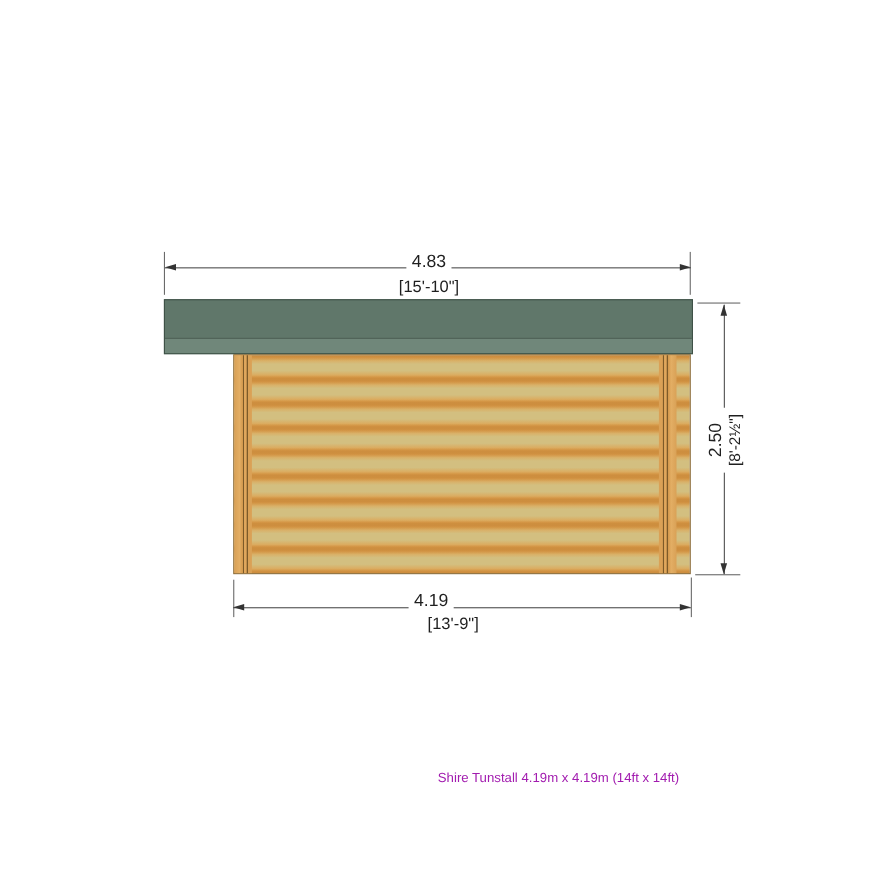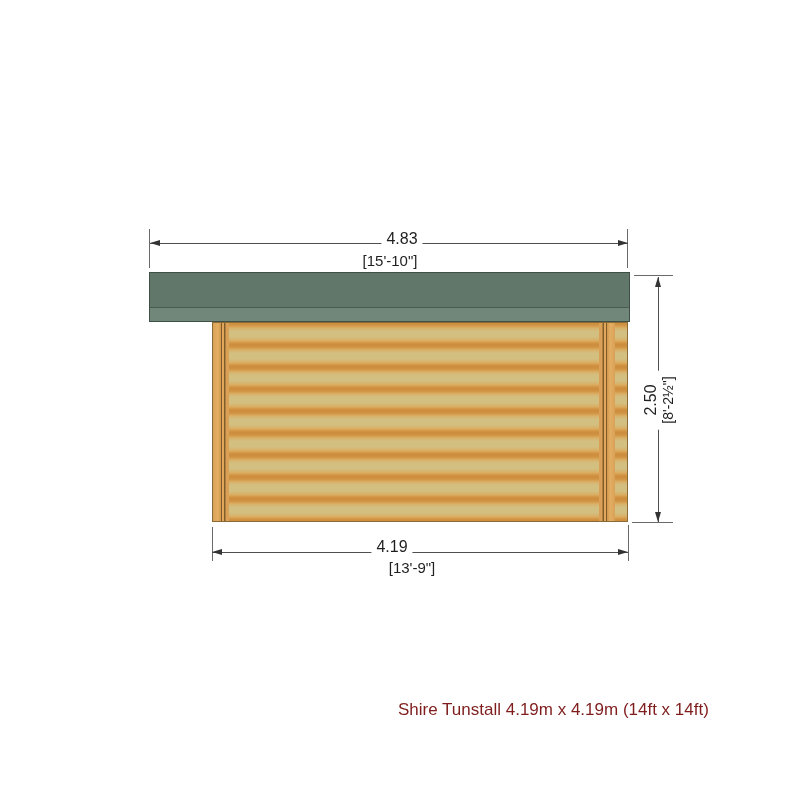--- a/index.html
+++ b/index.html
@@ -78,35 +78,35 @@
   .rot{
     left:659px;top:400px;
     transform:translate(-50%,-50%) rotate(-90deg);
     background:#fff;padding:2px 6px;text-align:center;white-space:nowrap;
     color:var(--text,#1f1f1f);
   }
   .rot .m{font-size:16px;line-height:18px;}
   .rot .i{font-size:14px;line-height:16px;}
 
   .caption{
-    left:398px;top:700px;font-size:17px;color:#7f1d1d;white-space:nowrap;
+    left:398px;top:700px;font-size:12px;color:#a21caf;white-space:nowrap;
   }
 </style>
 </head>
 <body>
 
 <div class="abs" style="left:0;top:0;width:800px;height:800px;">
 
   <div>
     <div class="abs ext vline" style="left:149px;top:229px;height:39px;"></div>
     <div class="abs ext vline" style="left:627px;top:229px;height:39px;"></div>
     <div class="abs dline hline" style="left:150px;top:243px;width:478px;"></div>
     <div class="abs arr l" style="left:150px;top:240px;"></div>
     <div class="abs arr r" style="left:618px;top:240px;"></div>
-    <div class="abs dimtext" style="left:390px;top:239px;margin-left:12px;">4.83</div>
+    <div class="abs dimtext" style="left:390px;top:239px;">4.83</div>
     <div class="abs dimtext sub" style="left:390px;top:261px;">[15'-10"]</div>
   </div>
 
   <div>
     <div class="abs ext hline" style="left:634px;top:275px;width:39px;"></div>
     <div class="abs ext hline" style="left:632px;top:522px;width:41px;"></div>
     <div class="abs dline vline" style="left:658px;top:277px;height:245px;"></div>
     <div class="abs arr u" style="left:655px;top:277px;"></div>
     <div class="abs arr d" style="left:655px;top:512px;"></div>
     <div class="abs rot">

